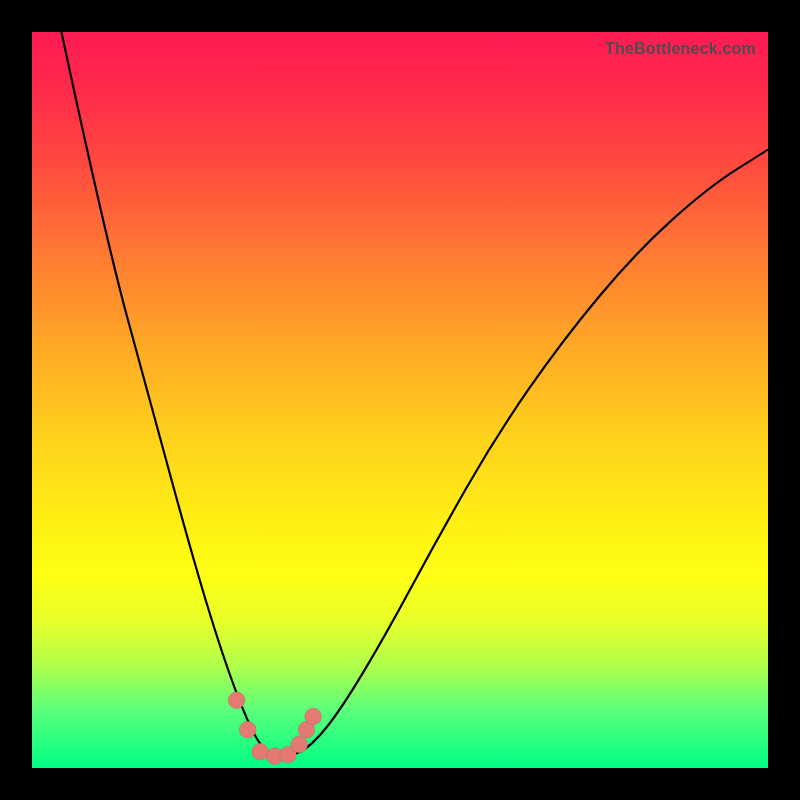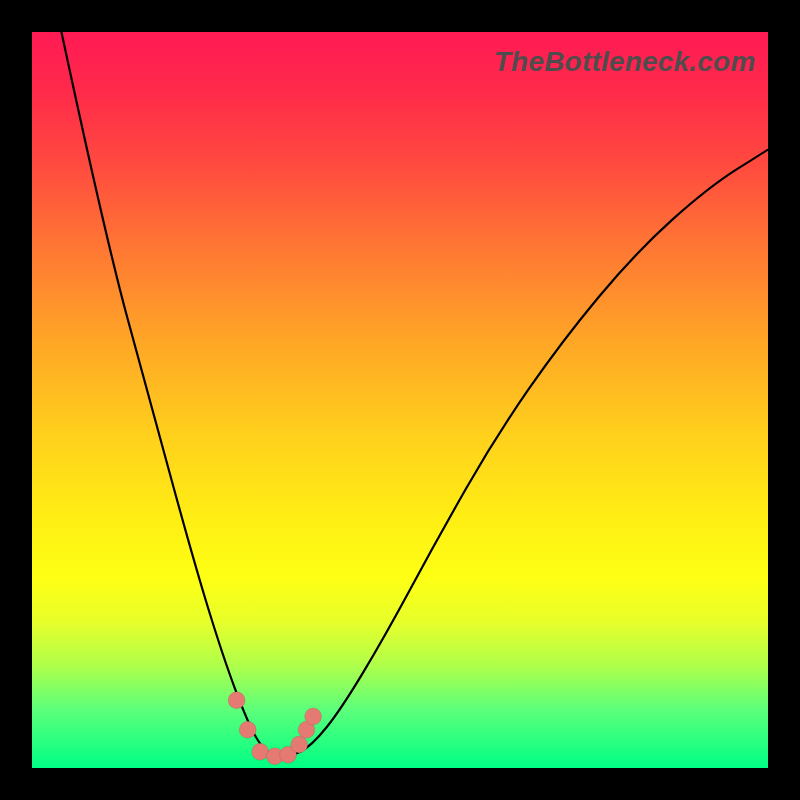--- a/index.html
+++ b/index.html
@@ -24,28 +24,27 @@
       #ffee14 66%,
       #feff14 74%,
       #e8ff2a 80%,
       #b0ff4a 86%,
       #5dff7a 92%,
       #00ff85 100%
     );
   }
   .watermark {
     position: absolute;
-    top: 14px;
+    top: 8px;
     right: 12px;
     font-family: Arial, Helvetica, sans-serif;
-    font-size: 28px;
+    font-size: 16px;
     font-weight: 600;
     color: #4d4d4d;
     letter-spacing: 0.2px;
-    font-style: italic;
   }
   svg.curve {
     position: absolute;
     left: 0; top: 0;
     width: 736px; height: 736px;
   }
   .curve path.main {
     fill: none;
     stroke: #000;
     stroke-width: 2.2;

